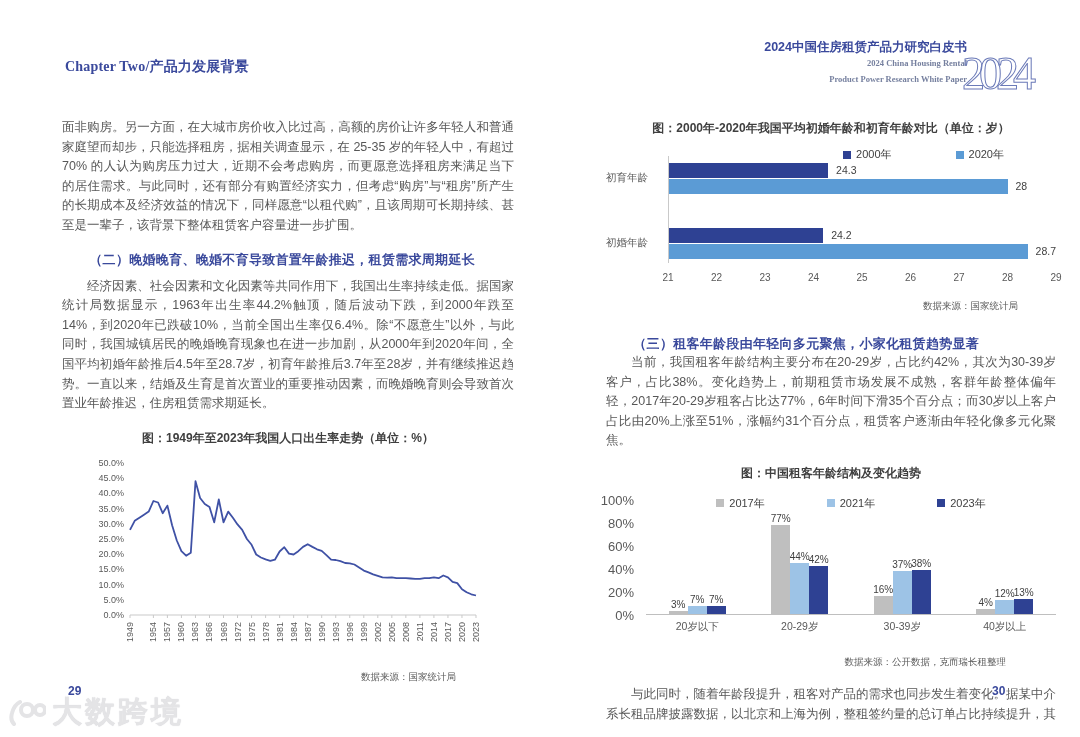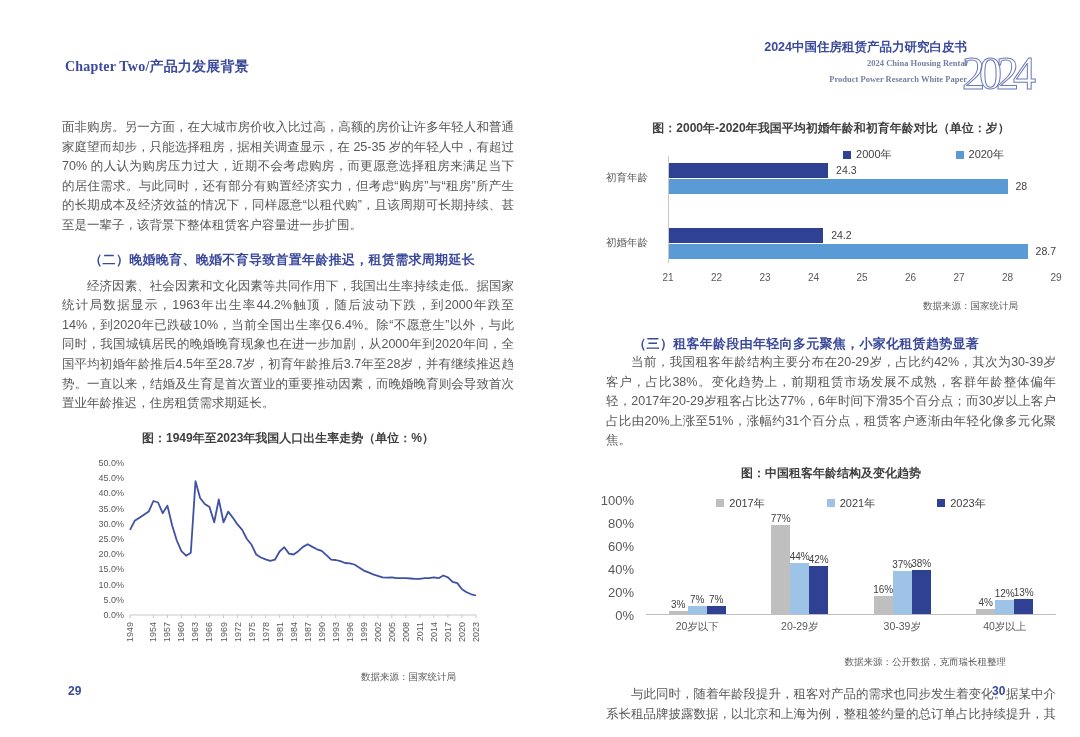--- a/index.html
+++ b/index.html
@@ -295,14 +295,22 @@
         </div>
     </div>
     <div class="source" style="padding-right:50px;margin-top:22px">数据来源：公开数据，克而瑞长租整理</div>
 
     <p class="body" style="margin-top:16px">与此同时，随着年龄段提升，租客对产品的需求也同步发生着变化。据某中介系长租品牌披露数据，以北京和上海为例，整租签约量的总订单占比持续提升，其</p>
   </div>
 
   <div class="page-num left">29</div>
   <div class="page-num right">30</div>
 
+  <div class="watermark">
+    <svg width="38" height="34" viewBox="0 0 38 34">
+      <path d="M6 28 Q2 24 4 17 Q6 9 12 6" fill="none" stroke="#e4e4e6" stroke-width="4" stroke-linecap="round"></path>
+      <circle cx="19" cy="14" r="6" fill="none" stroke="#e4e4e6" stroke-width="4"></circle>
+      <circle cx="32" cy="14" r="5" fill="none" stroke="#e4e4e6" stroke-width="4"></circle>
+    </svg>
+    <span class="wm-text">大数跨境</span>
+  </div>
 
 </div>
 
 </body></html>

